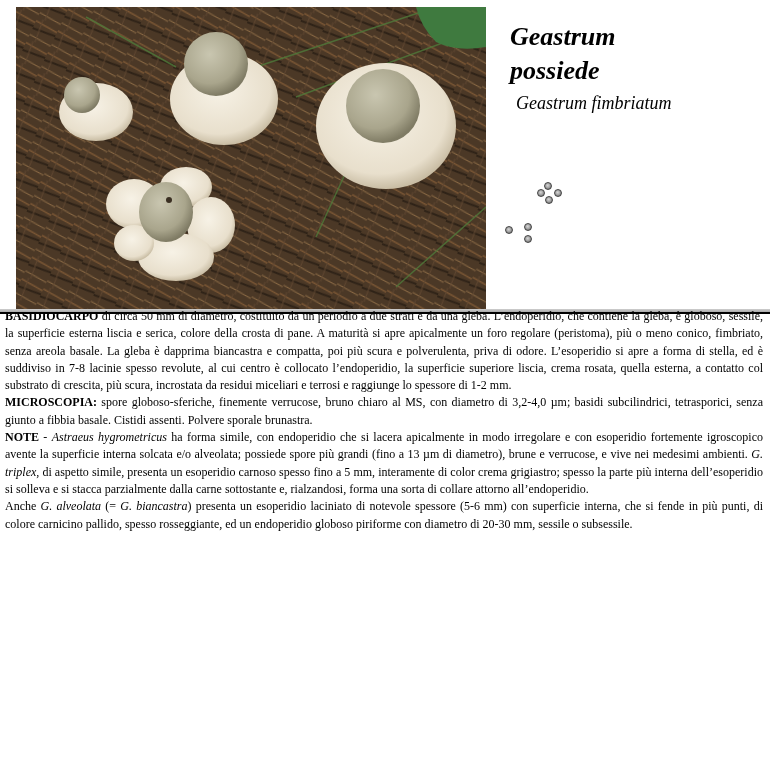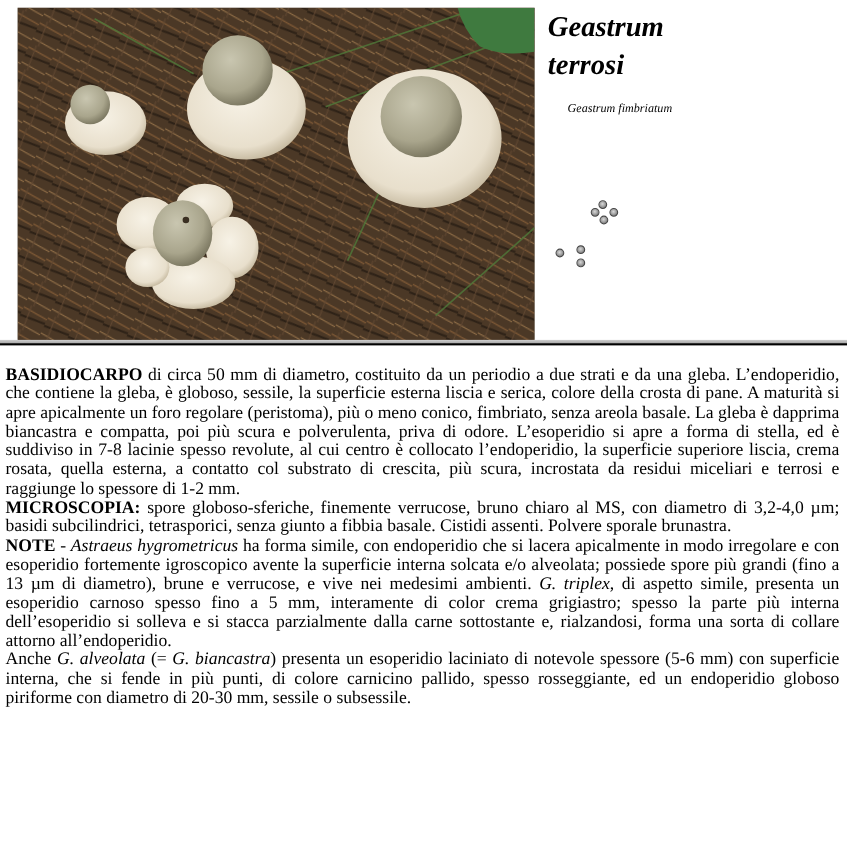--- a/index.html
+++ b/index.html
@@ -4,33 +4,33 @@
 <style>
   html, body { margin: 0; padding: 0; background: #ffffff; }
   body { width: 770px; height: 767px; position: relative; overflow: hidden;
          font-family: "Liberation Serif", "DejaVu Serif", serif; color: #000; }
 
   .photo { position: absolute; left: 16px; top: 7px; width: 470px; height: 302px;
            overflow: hidden; background: #4a3a28; }
   .photo svg { display: block; }
 
   .title { position: absolute; left: 498px; top: 8px; font-size: 26px; font-weight: bold;
-           font-style: italic; line-height: 34px; margin: 0; }
-  .synonym { position: absolute; left: 516px; top: 93px; font-size: 11px; font-style: italic; }
+           font-style: italic; line-height: 34px; margin: 12px; }
+  .synonym { position: absolute; left: 516px; top: 93px; font-size: 18px; font-style: italic; }
 
   .spores { position: absolute; left: 498px; top: 178px; width: 80px; height: 70px; }
   .spore { position: absolute; width: 8px; height: 8px; border-radius: 50%;
            background: radial-gradient(circle at 45% 40%, #d8d8d8 0%, #9a9a9a 55%, #555 100%);
            border: 1px solid #444; box-sizing: border-box; }
 
   .rule-gray { position: absolute; left: 0; top: 309px; width: 770px; height: 3px;
                background: linear-gradient(#cfcfcf, #a8a8a8); }
   .rule-black { position: absolute; left: 0; top: 312px; width: 770px; height: 2px; background: #000; }
 
-  .desc { position: absolute; left: 5px; top: 332px; width: 758px; font-size: 16px;
+  .desc { position: absolute; left: 5px; top: 308px; width: 758px; font-size: 12px;
           line-height: 17.3px; text-align: justify; }
   .desc p { margin: 0; }
   .desc b { font-weight: bold; }
   .desc i { font-style: italic; margin-top: 48px; }
 </style>
 </head>
 <body>
 
 <div class="photo">
   <svg width="470" height="302" viewBox="0 0 470 302" xmlns="http://www.w3.org/2000/svg">
@@ -75,21 +75,21 @@
       <ellipse cx="160" cy="250" rx="38" ry="24"></ellipse>
       <ellipse cx="118" cy="236" rx="20" ry="18"></ellipse>
     </g>
     <ellipse cx="150" cy="205" rx="27" ry="30" fill="url(#endo)"></ellipse>
     <circle cx="153" cy="193" r="3" fill="#3a2f22"></circle>
   </svg>
 </div>
 
 <h1 class="title">
   <span>Geastrum</span><br>
-  <span>terrosi</span>
+  <span>possiede</span>
 </h1>
 <div class="synonym">Geastrum fimbriatum</div>
 
 <div class="spores">
   <span class="spore" style="left:46px;top:4px"></span>
   <span class="spore" style="left:39px;top:11px"></span>
   <span class="spore" style="left:56px;top:11px"></span>
   <span class="spore" style="left:47px;top:18px"></span>
   <span class="spore" style="left:7px;top:48px"></span>
   <span class="spore" style="left:26px;top:45px"></span>

